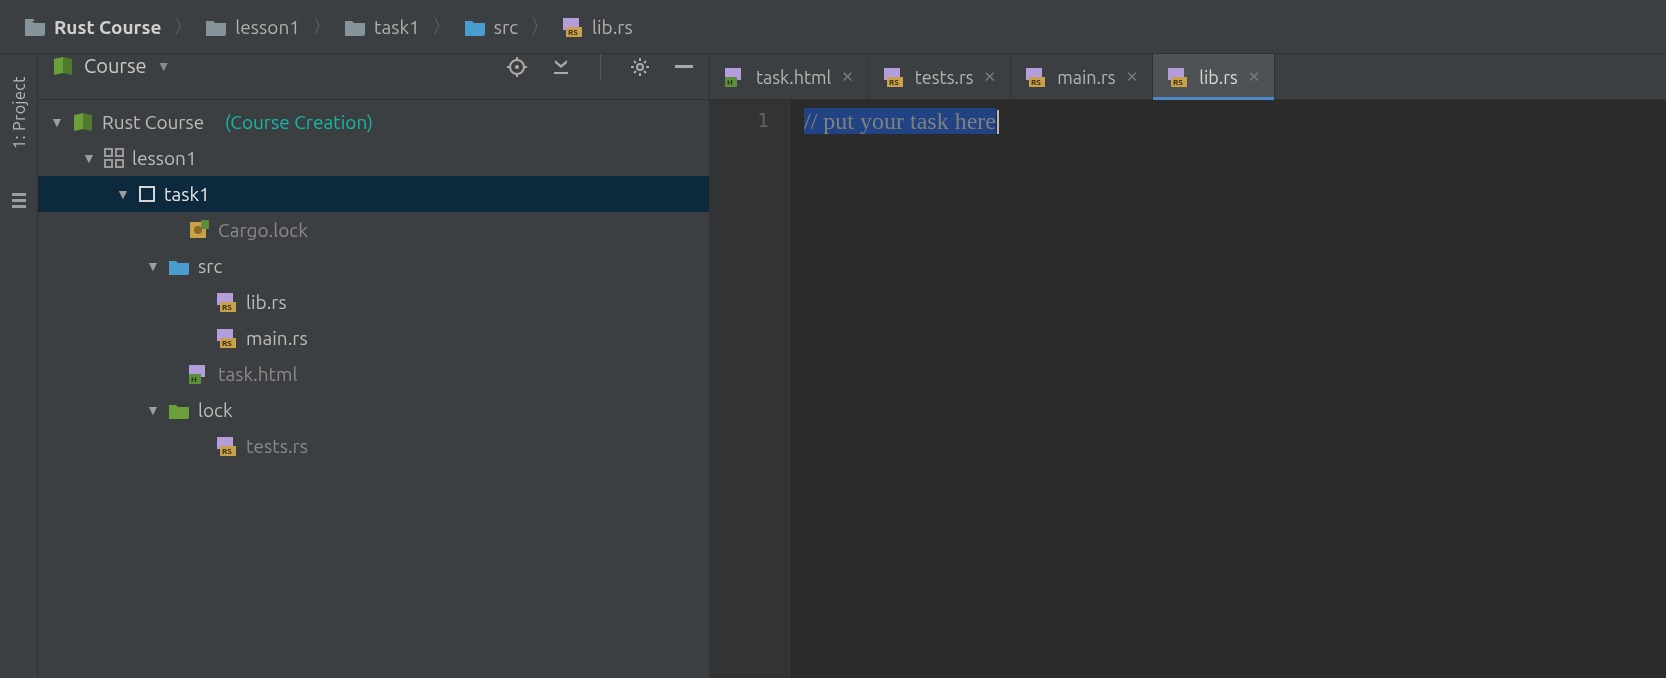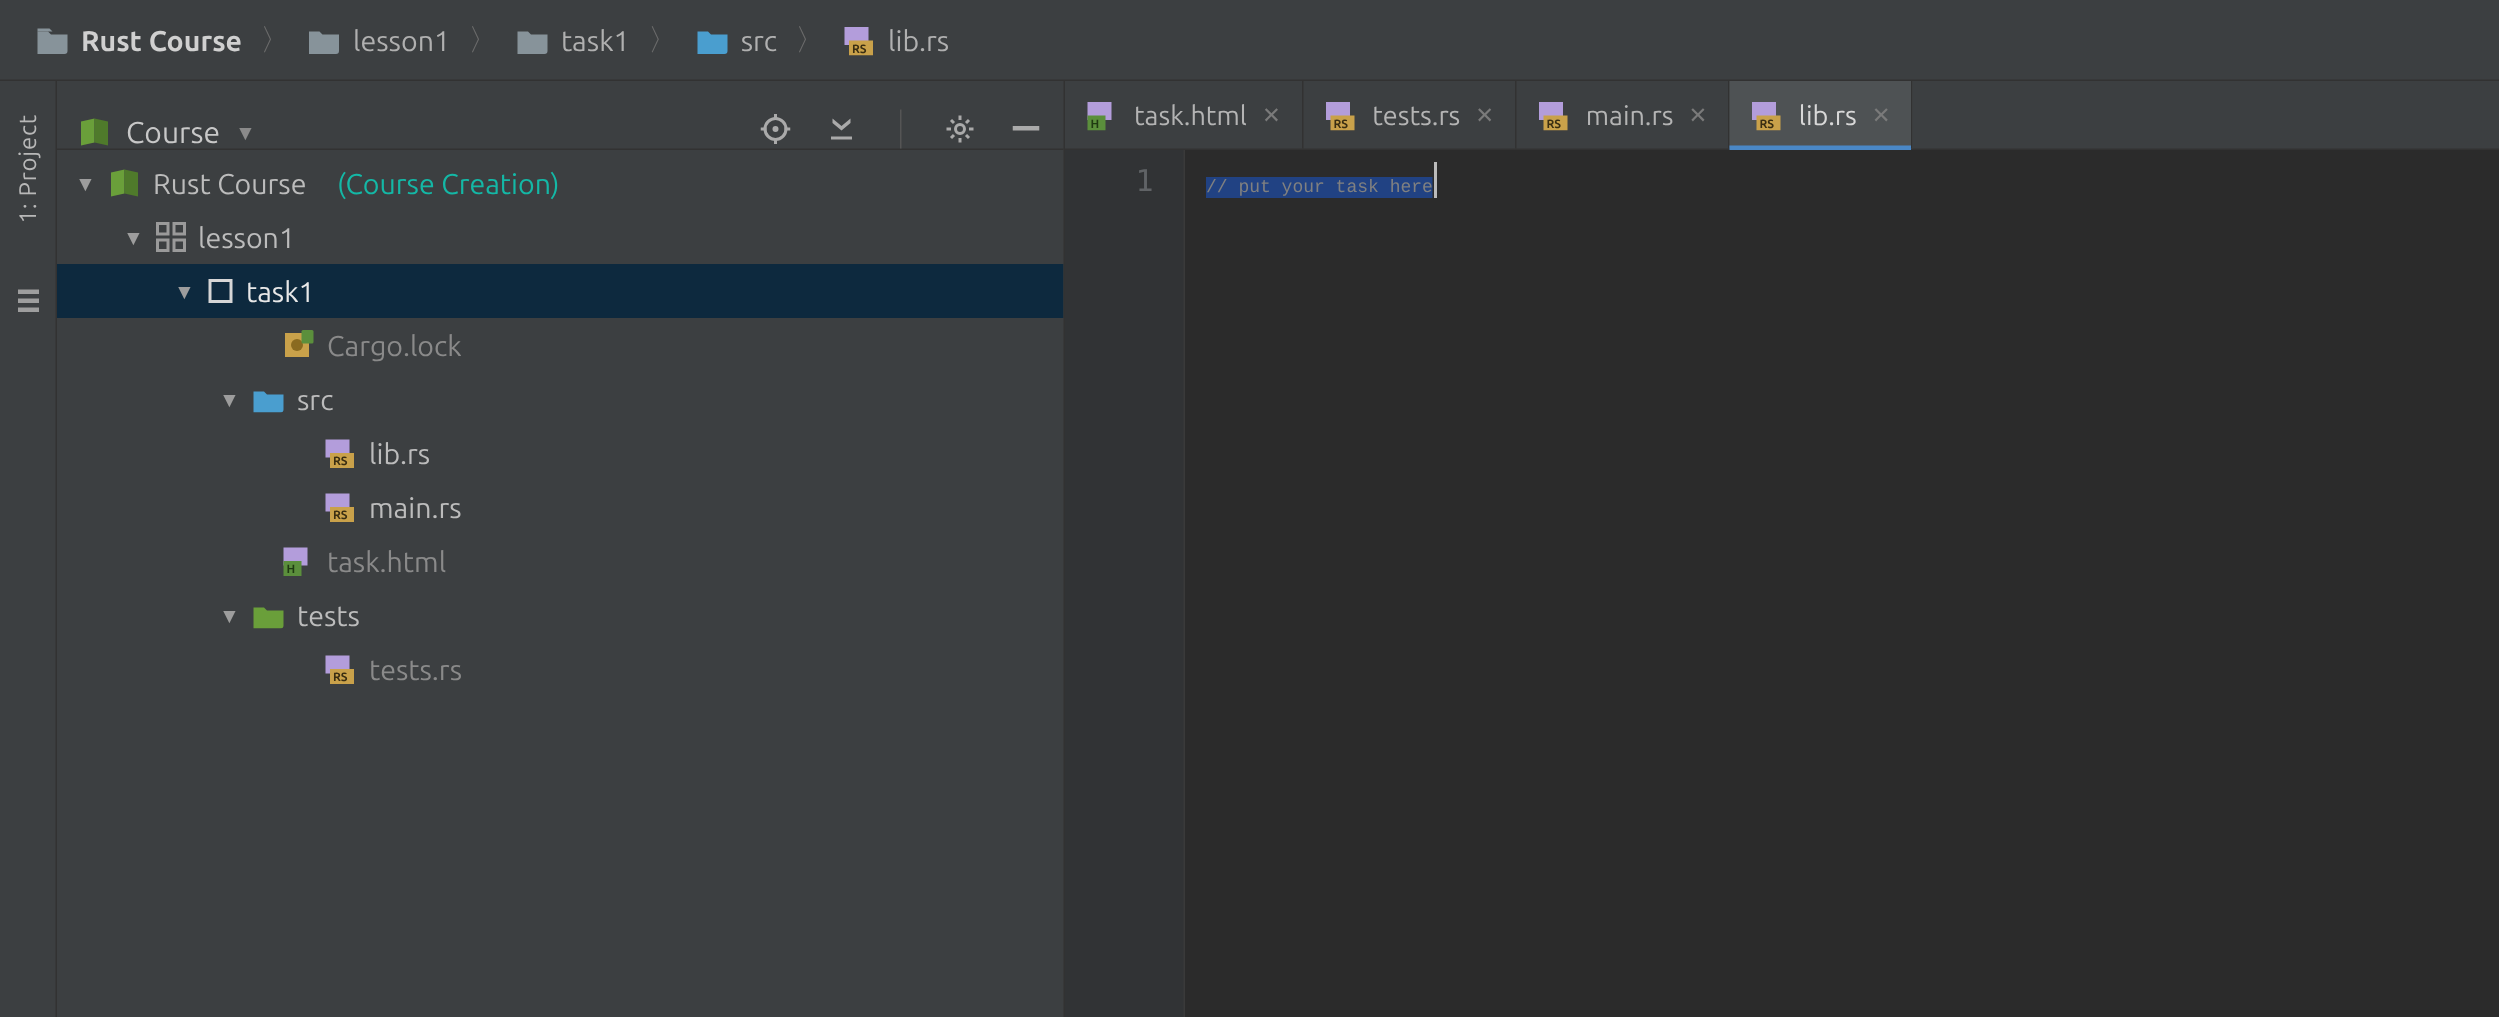--- a/index.html
+++ b/index.html
@@ -69,21 +69,21 @@
     width: 672px;
     background: #3c3f41;
     display: flex;
     flex-direction: column;
     border-right: 1px solid #323232;
   }
   .panel-header {
     height: 46px;
     border-bottom: 1px solid #323232;
     display: flex;
-    align-items: flex-end;
+    align-items: flex-start;
     padding: 0 14px;
     gap: 10px;
   }
   .panel-title {
     flex: 1;
     display: flex;
     align-items: center;
     gap: 10px;
     font-size: 20px;
     color: #c8c8c8;
@@ -145,22 +145,22 @@
     border-right:1px solid #3a3a3a;
     padding: 8px 20px 0 0;
     text-align: right;
     color:#606366;
     font-family: "Menlo","Consolas",monospace;
     font-size: 20px;
   }
   .code {
     flex:1;
     padding: 8px 0 0 14px;
-    font-family: Liberation Mono, monospace;
-    font-size: 12px;
+    font-family: Liberation Serif, serif;
+    font-size: 24px;
     color:#808080;
     position: relative;
   }
   .code .caret {
     display:inline-block; width:2px; height:24px; background:#bbbbbb; vertical-align:text-bottom; margin-left:1px;
   }
   .code .sel {
     background:#214283; color:#808080; padding:0;
   }
 </style>
@@ -324,21 +324,21 @@
             <rect x="1" y="10" width="12" height="10" fill="#5b8f3c"></rect>
             <text x="3" y="18" font-size="8" font-weight="700" fill="#1f3a12">H</text>
           </svg>
         <span>task.html</span>
       </div>
       <div class="tree-row indent-3">
         <span class="expand">▼</span>
         <svg class="i-folder" viewBox="0 0 22 18">
             <path fill="#6a9f3a" d="M1 4h7l2 2h11v10a2 2 0 0 1-2 2H1z"></path>
           </svg>
-        <span>tests</span>
+        <span>lock</span>
       </div>
       <div class="tree-row indent-5 file-muted">
         <svg class="i-rs" viewBox="0 0 22 20">
             <rect x="1" y="1" width="16" height="12" fill="#b39ddb"></rect>
             <rect x="4" y="10" width="16" height="10" fill="#c9a14a"></rect>
             <text x="6" y="18" font-size="8" font-weight="700" fill="#3a2e12">RS</text>
           </svg>
         <span>tests.rs</span>
       </div>
     </div>

